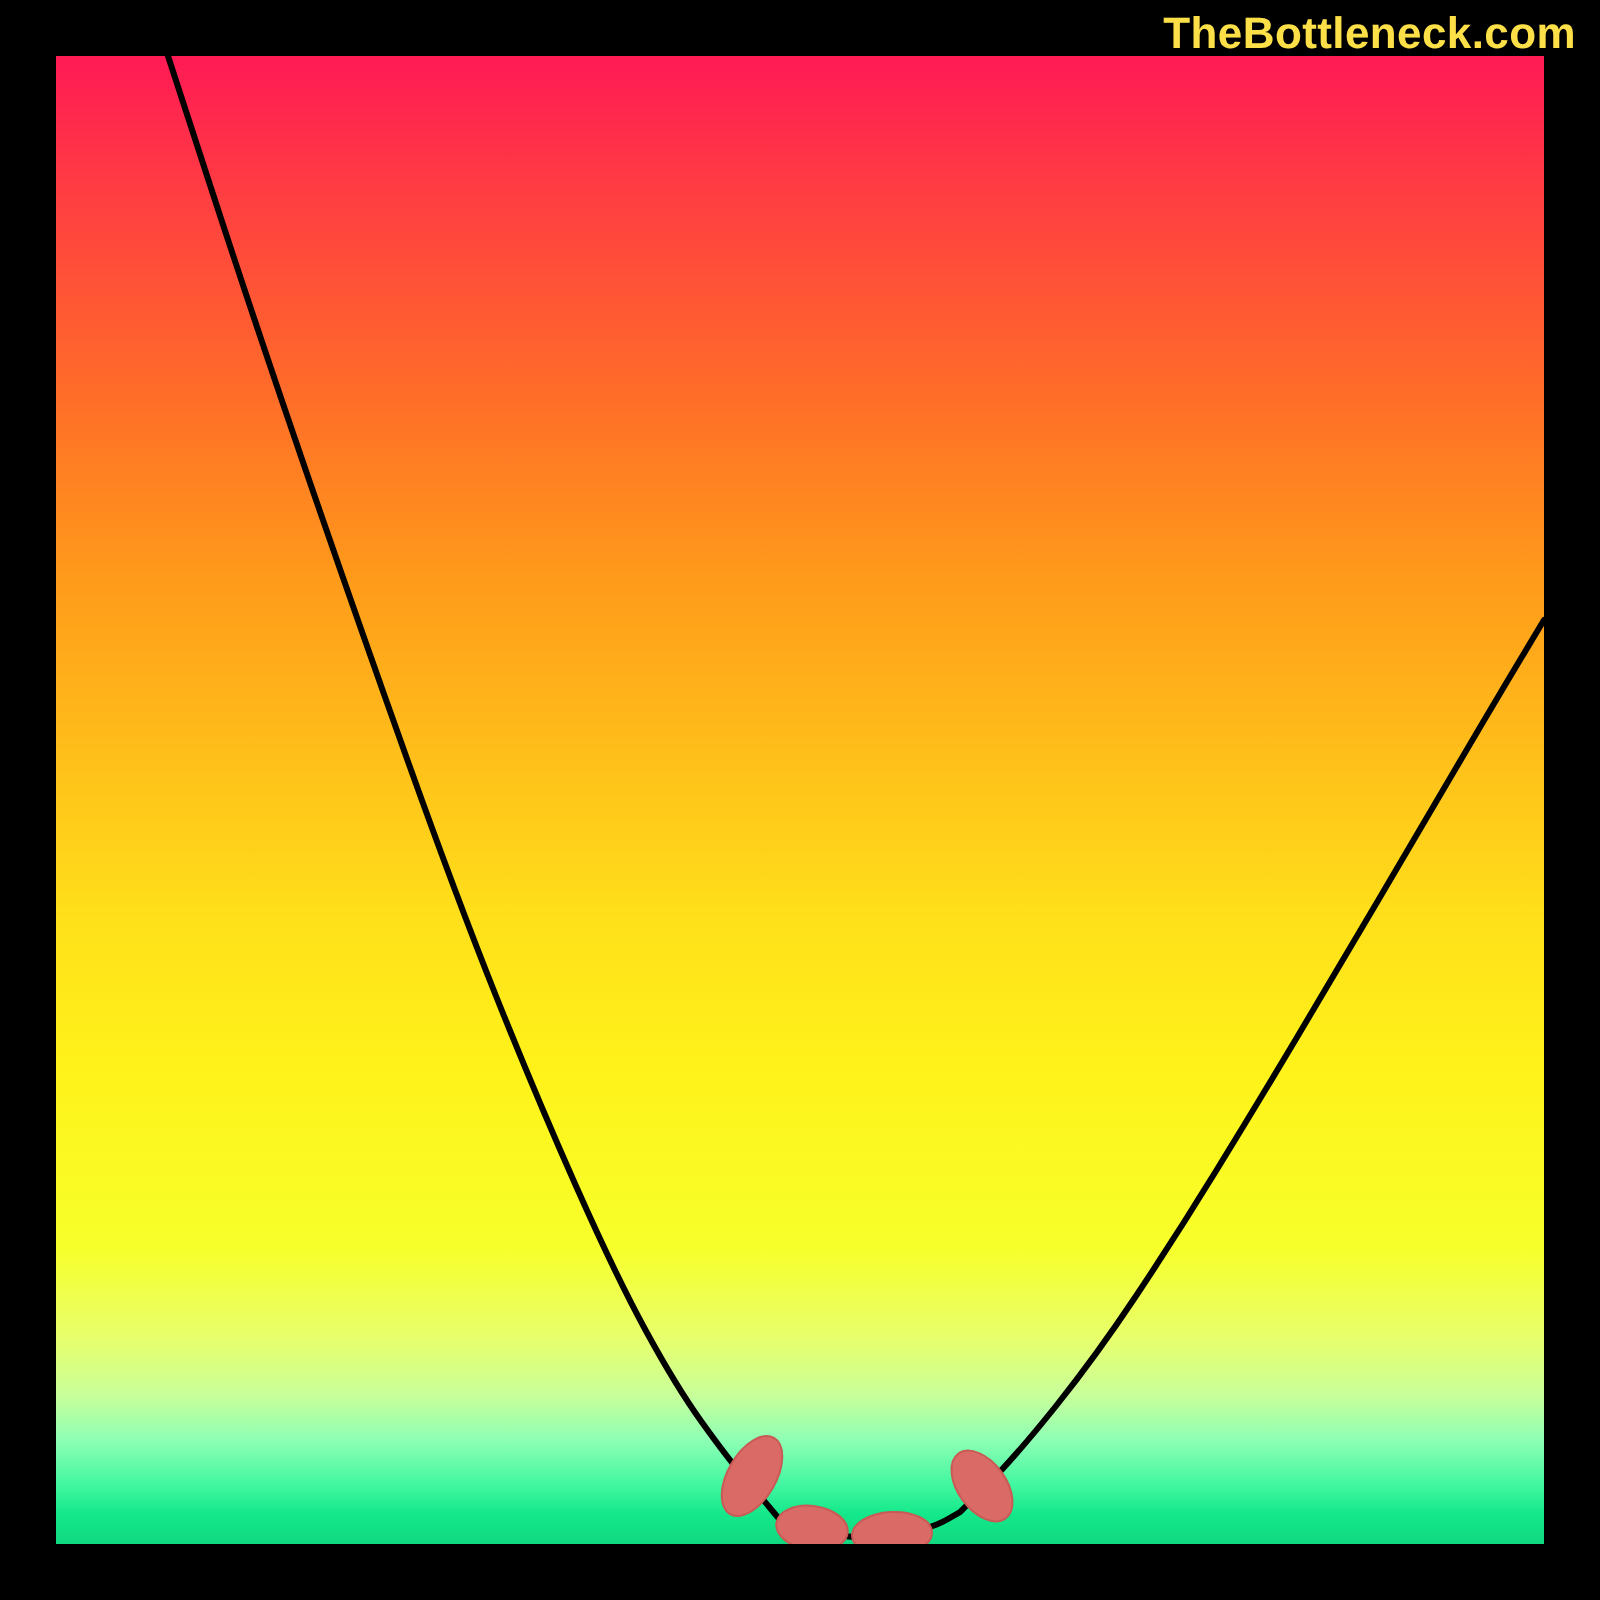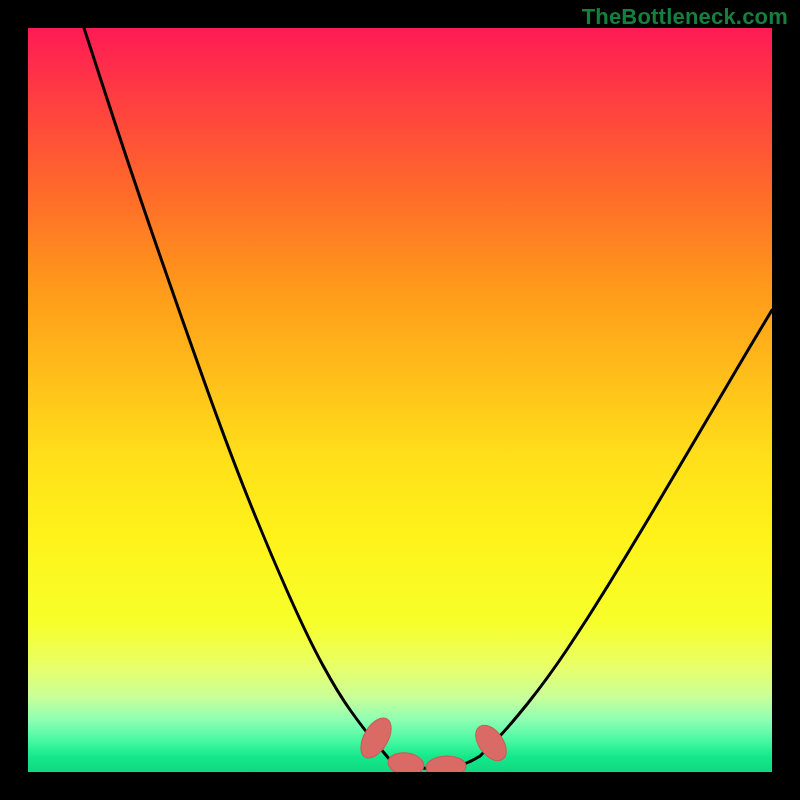--- a/index.html
+++ b/index.html
@@ -42,21 +42,21 @@
       #10d880 100%
     );
   }
   .watermark {
     position: absolute;
     top: 4px;
     right: 12px;
     font-family: Arial, Helvetica, sans-serif;
     font-size: 22px;
     font-weight: 600;
-    color: #15803d;
+    color: #fde047;
     letter-spacing: 0.2px;
     text-align: center;
   }
   svg.curves {
     position: absolute;
     left: 0;
     top: 0;
   }
 </style>
 </head>

